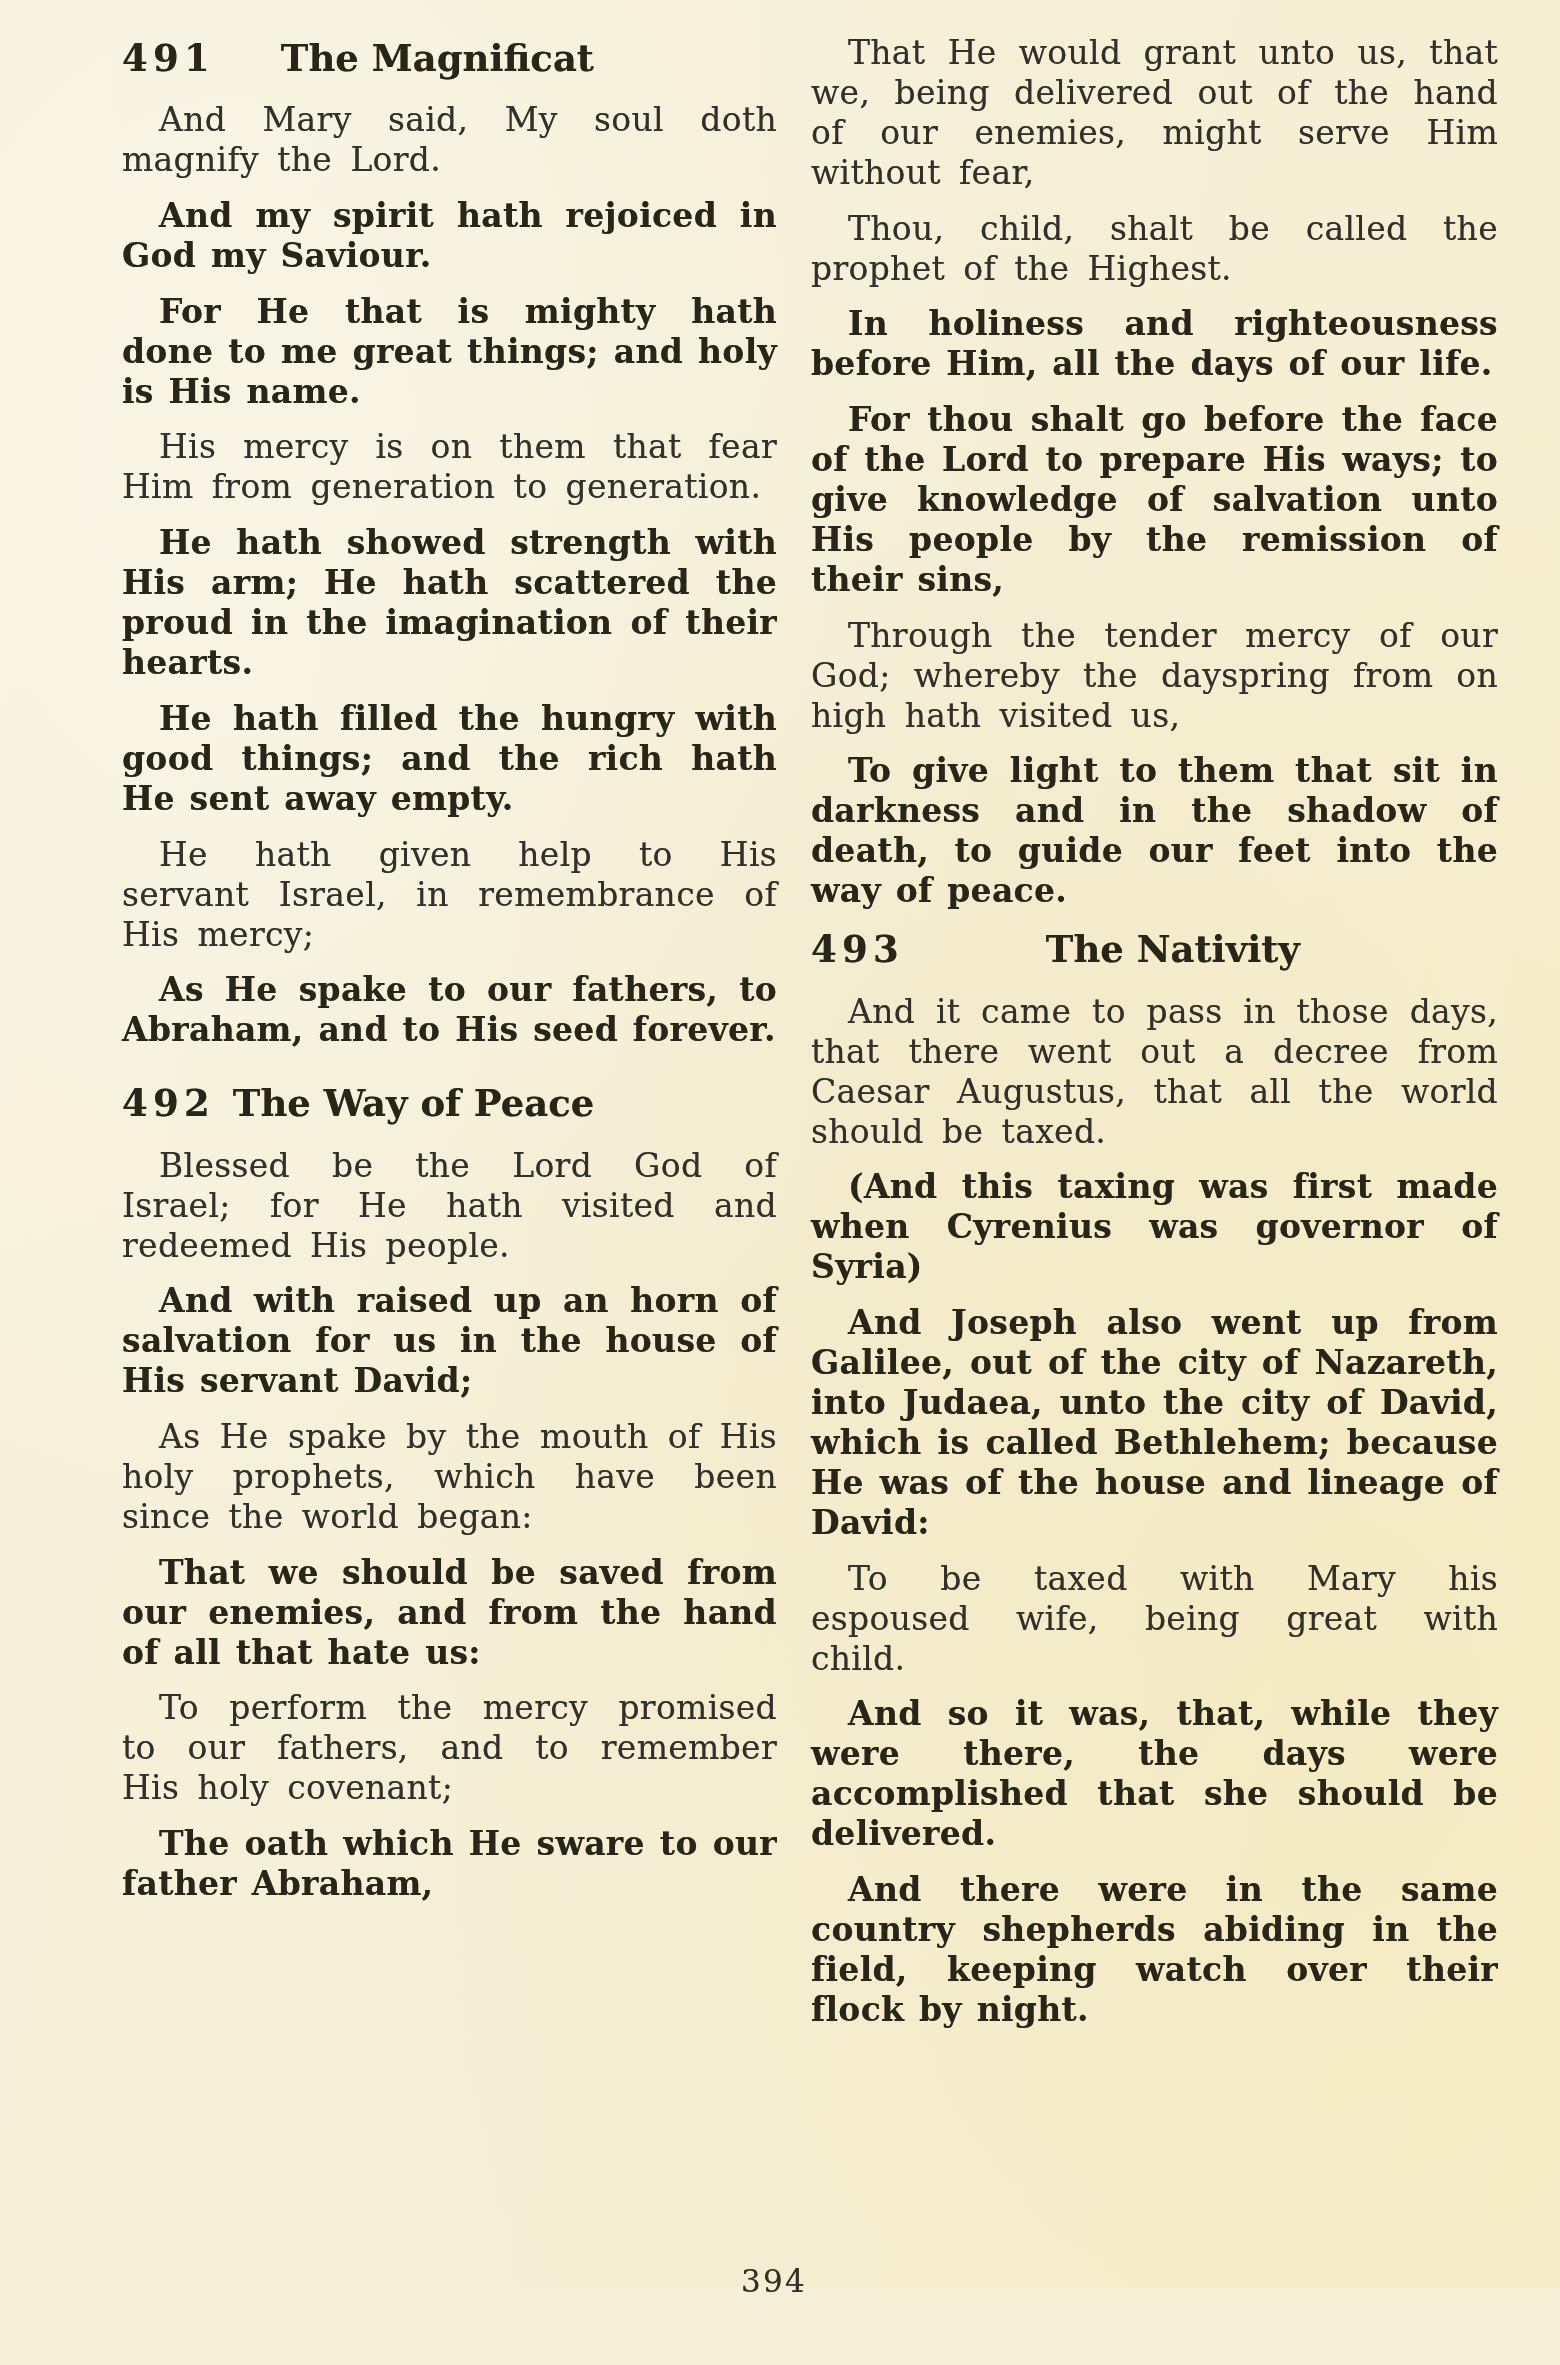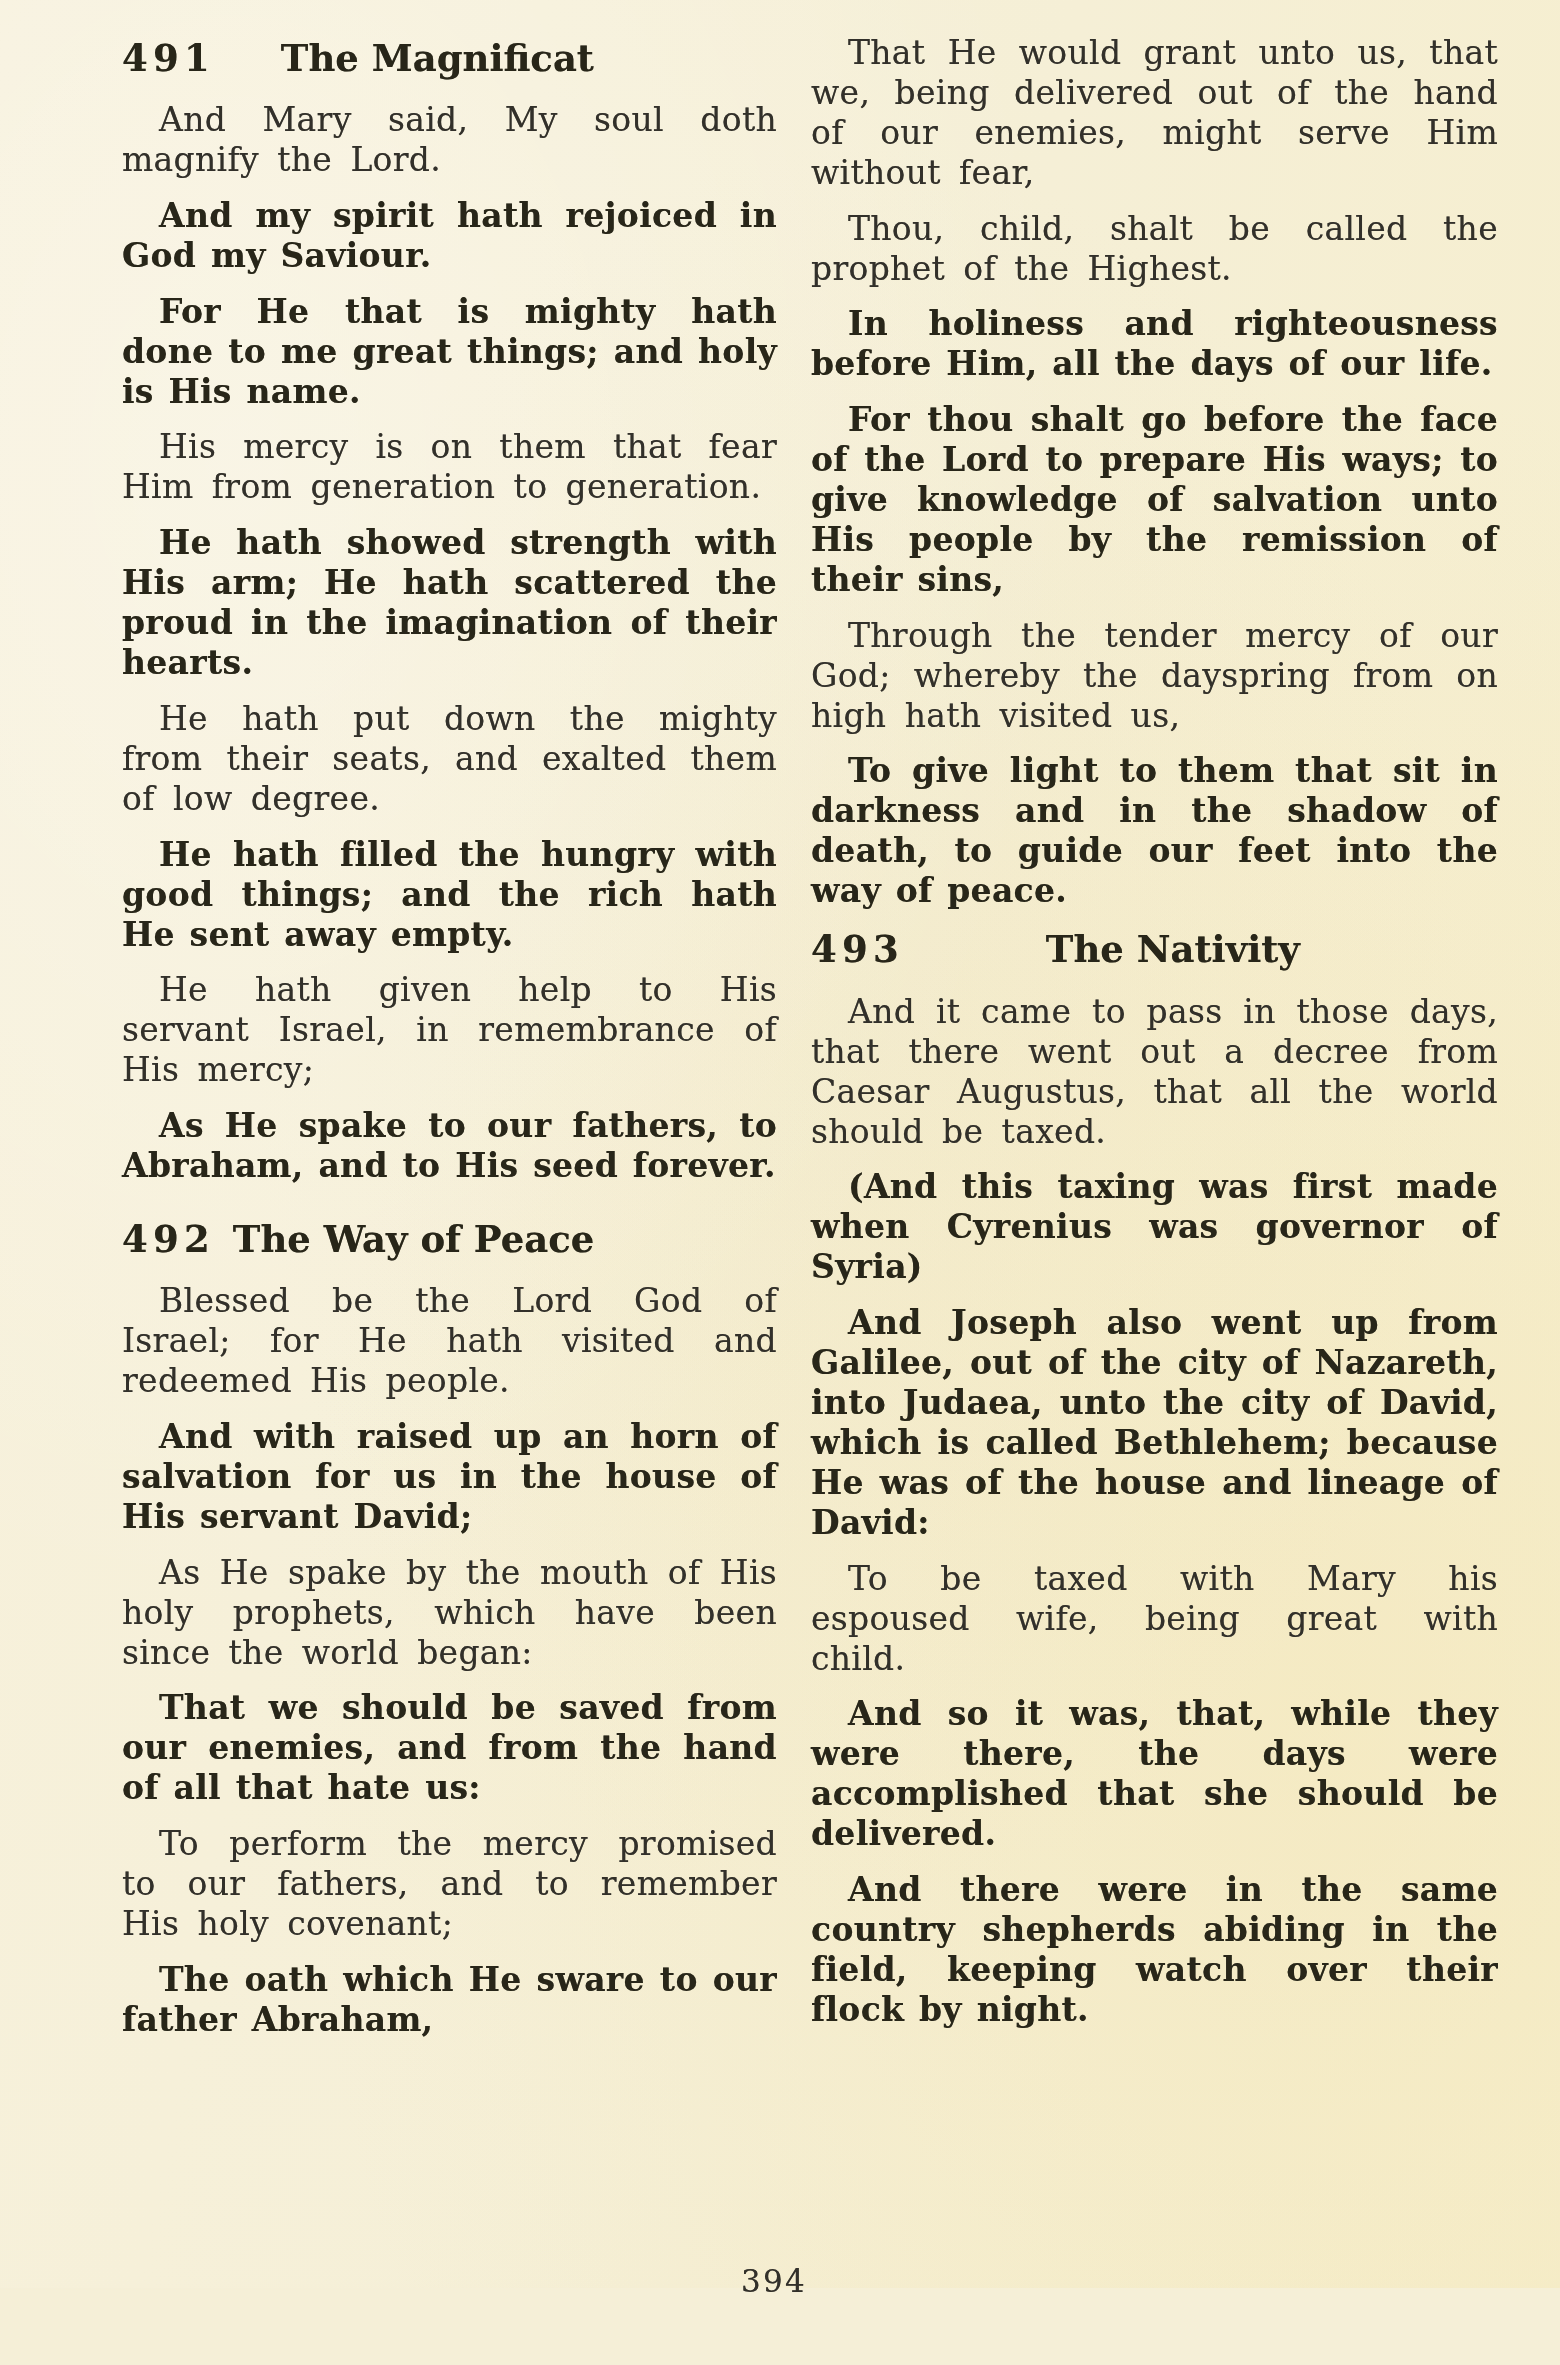--- a/index.html
+++ b/index.html
@@ -89,21 +89,20 @@
 
     <h2 class="heading h491">
       <span class="num">491</span>
       <span class="title">The Magnificat</span>
     </h2>
     <p class="verse">And Mary said, My soul doth magnify the Lord.</p>
     <p class="verse b">And my spirit hath rejoiced in God my Saviour.</p>
     <p class="verse b">For He that is mighty hath done to me great things; and holy is His name.</p>
     <p class="verse">His mercy is on them that fear Him from generation to generation.</p>
     <p class="verse b">He hath showed strength with His arm; He hath scattered the proud in the imagination of their hearts.</p>
-    <p class="verse">He hath put down the mighty from their seats, and exalted them of low degree.</p>
     <p class="verse b">He hath filled the hungry with good things; and the rich hath He sent away empty.</p>
     <p class="verse">He hath given help to His servant Israel, in remembrance of His mercy;</p>
     <p class="verse b">As He spake to our fathers, to Abraham, and to His seed forever.</p>
 
     <h2 class="heading h492">
       <span class="num">492</span>
       <span class="title">The Way of Peace</span>
     </h2>
     <p class="verse">Blessed be the Lord God of Israel; for He hath visited and redeemed His people.</p>
     <p class="verse b">And with raised up an horn of salvation for us in the house of His servant David;</p>

